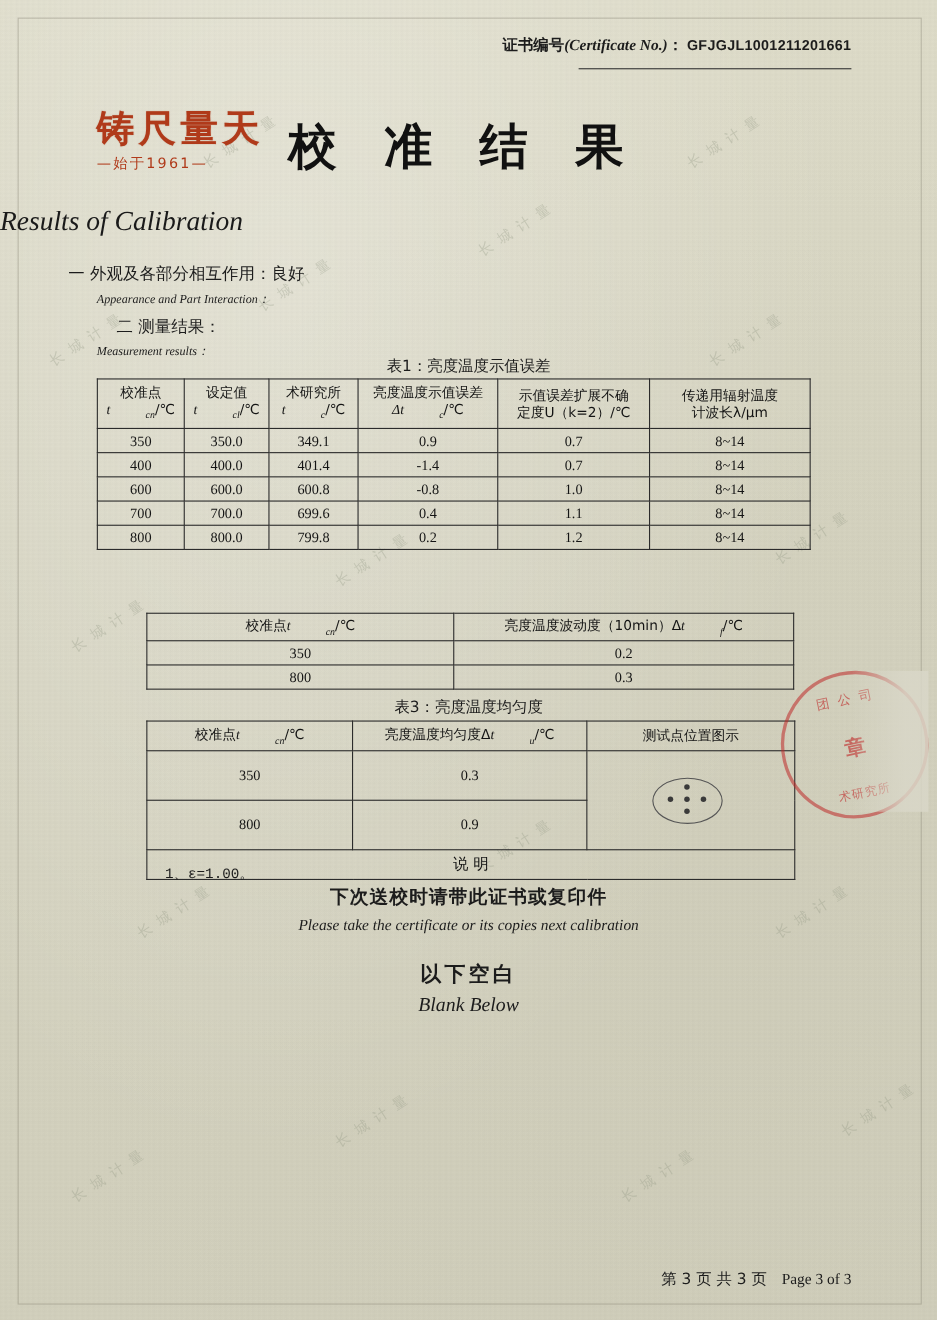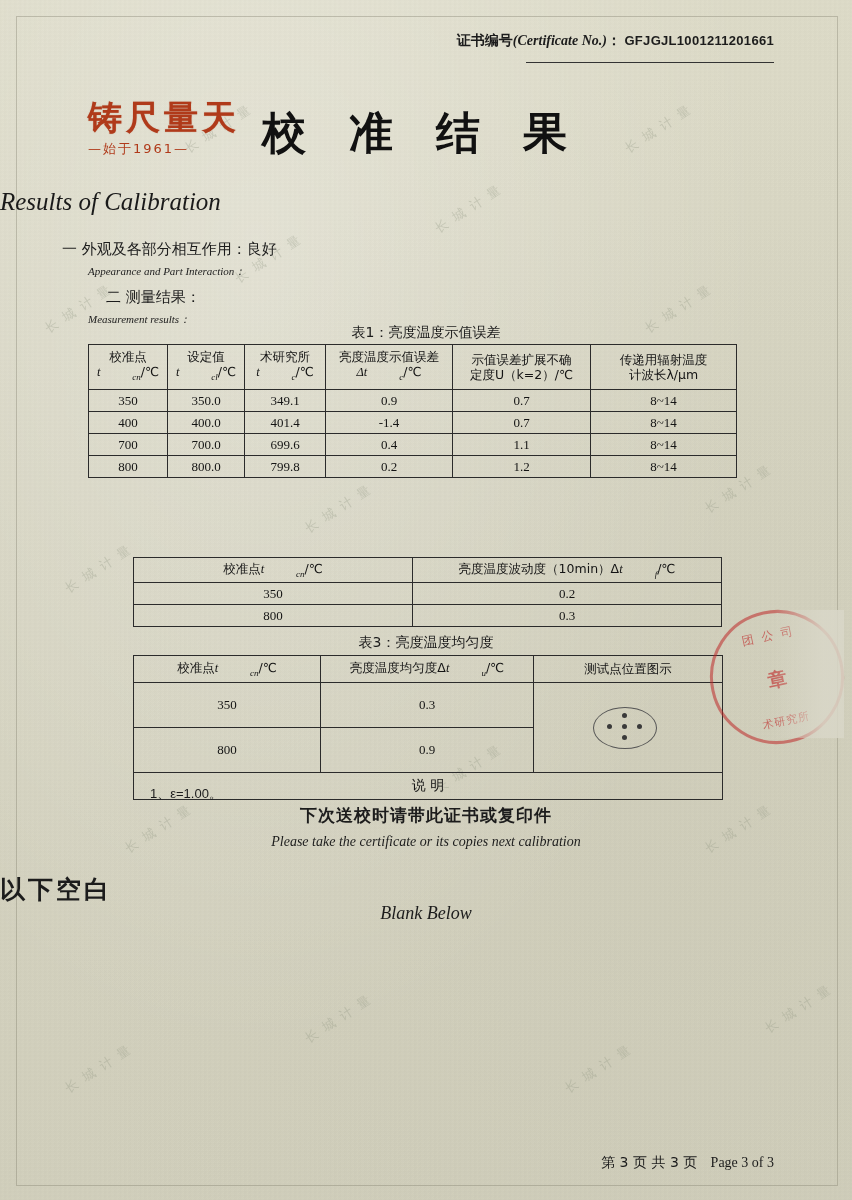--- a/index.html
+++ b/index.html
@@ -102,33 +102,33 @@
   .t3 .note-row td{height:26px;font-family:"DejaVu Sans",sans-serif;font-size:14px;}
 
   .dots{position:relative;width:70px;height:42px;margin:0 auto;}
   .dots .circ{
     position:absolute;left:0;top:0;width:62px;height:40px;border:1px solid #555;border-radius:50%;
   }
   .dots i{position:absolute;width:5px;height:5px;border-radius:50%;background:#3a3a3a;display:block;}
 
   .note-line{
     position:absolute;left:150px;top:785px;
-    font-family:Liberation Sans, sans-serif;font-size:13px;
+    font-family:Liberation Mono, monospace;font-size:13px;
   }
   .notice-cn{
     position:absolute;width:100%;text-align:center;top:804px;
     font-family:"DejaVu Sans",sans-serif;font-size:17px;font-weight:bold;letter-spacing:1px;
   }
   .notice-en{
     position:absolute;width:100%;text-align:center;top:834px;
     font-style:italic;font-size:14px;
   }
   .blank-cn{
-    position:absolute;width:100%;text-align:left;top:873px;
-    font-family:"DejaVu Sans",sans-serif;font-size:25px;font-weight:bold;letter-spacing:3px;
+    position:absolute;width:100%;text-align:center;top:873px;
+    font-family:"DejaVu Sans",sans-serif;font-size:19px;font-weight:bold;letter-spacing:3px;
   }
   .blank-en{
     position:absolute;width:100%;text-align:center;top:903px;
     font-style:italic;font-size:18px;
   }
 
   .footer{
     position:absolute;right:78px;bottom:28px;
     font-family:"DejaVu Sans",sans-serif;font-size:14px;white-space:nowrap;
   }
@@ -240,20 +240,28 @@
     </tr>
     <tr>
       <td>400</td>
       <td>400.0</td>
       <td>401.4</td>
       <td>-1.4</td>
       <td>0.7</td>
       <td>8~14</td>
     </tr>
     <tr>
+      <td>600</td>
+      <td>600.0</td>
+      <td>600.8</td>
+      <td>-0.8</td>
+      <td>1.0</td>
+      <td>8~14</td>
+    </tr>
+    <tr>
       <td>700</td>
       <td>700.0</td>
       <td>699.6</td>
       <td>0.4</td>
       <td>1.1</td>
       <td>8~14</td>
     </tr>
     <tr>
       <td>800</td>
       <td>800.0</td>

